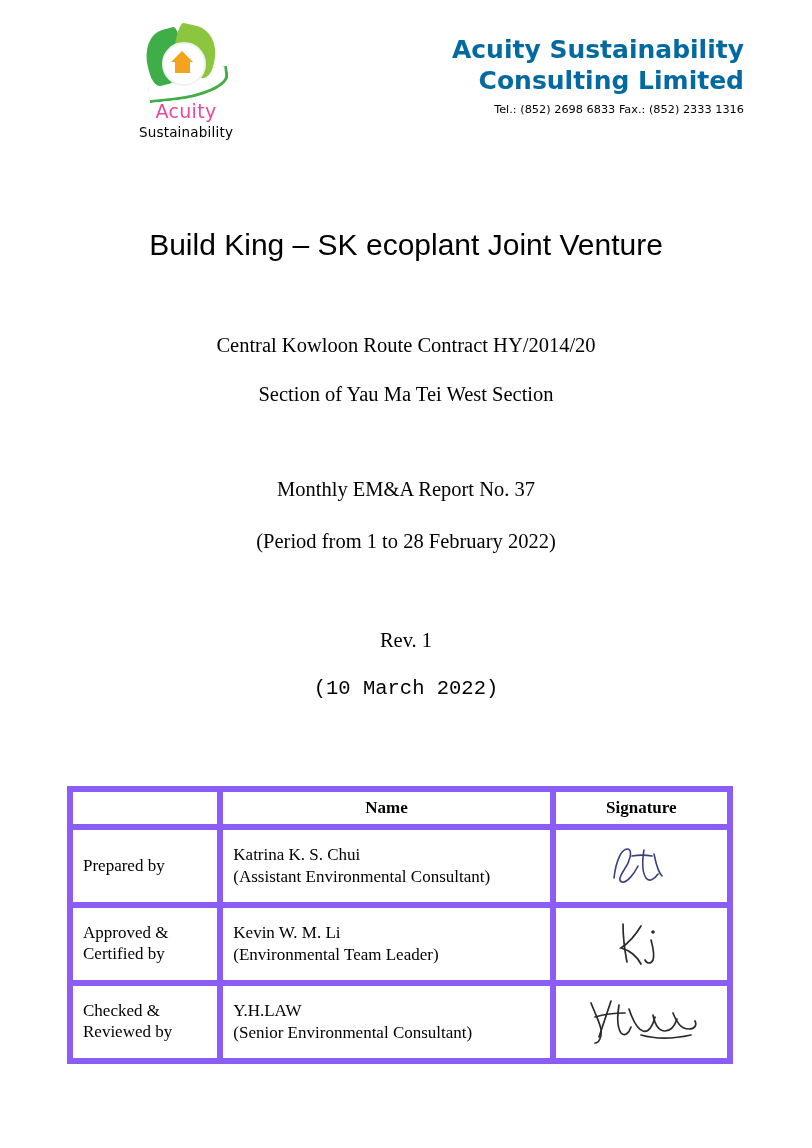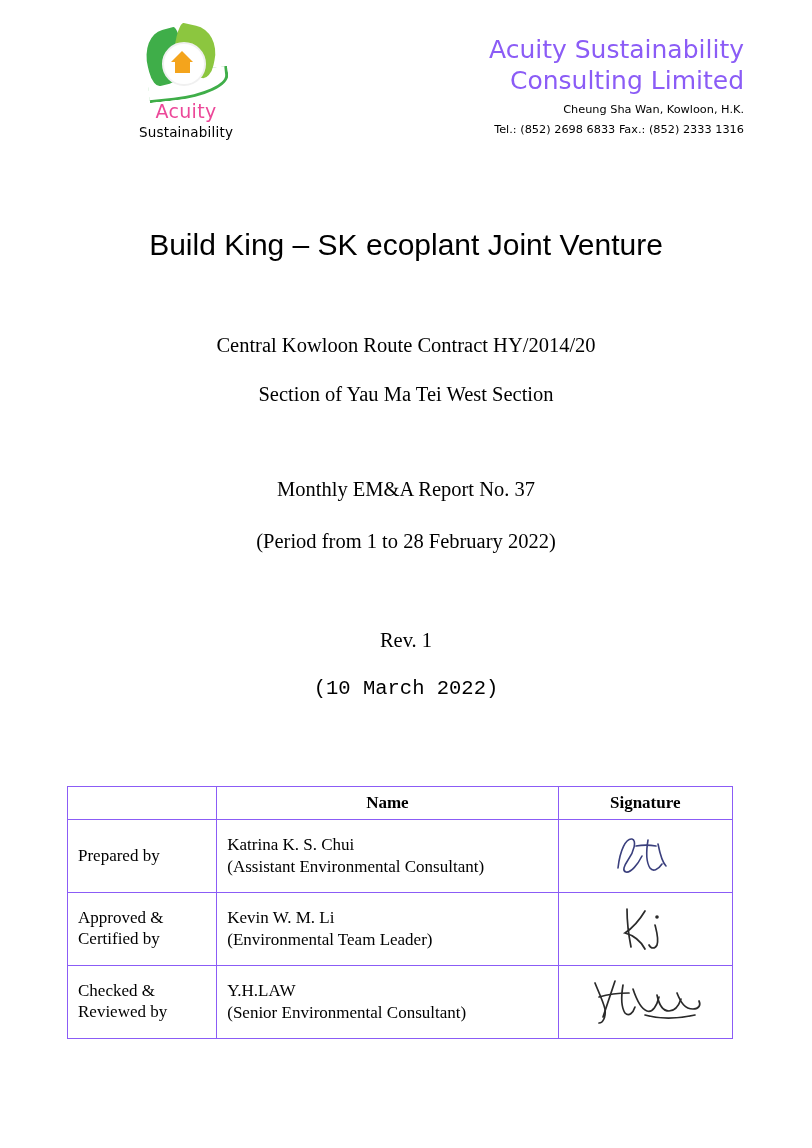--- a/index.html
+++ b/index.html
@@ -124,22 +124,22 @@
 
   .company-block {
     text-align: right;
     padding-top: 8px;
     max-width: 440px;
   }
   .company-name {
     font-family: "DejaVu Sans", sans-serif;
     font-size: 25px;
     line-height: 1.25;
-    color: #8b5cf6;
-    font-weight: 400;
+    color: #0369a1;
+    font-weight: 700;
     text-align: right;
   }
   .company-addr {
     font-family: "DejaVu Sans", sans-serif;
     font-size: 11.3px;
     line-height: 1.38;
     color: #000;
     margin-top: 5px;
   }
 
@@ -172,21 +172,21 @@
   
   .sig-table {
     position: absolute;
     top: 786px;
     left: 67px;
     width: 666px;
     border-collapse: collapse;
     font-size: 17px;
   }
   .sig-table td, .sig-table th {
-    border: 1px solid #8b5cf6;
+    border: 6px solid #8b5cf6;
     padding: 7px 10px;
     vertical-align: middle;
     font-weight: normal;
     text-align: left;
   }
   .sig-table th {
     text-align: center;
     font-weight: bold;
     font-size: 17px;
     padding: 6px 10px;
@@ -220,21 +220,20 @@
         <div class="logo-house-body"></div>
         <div class="logo-swoosh"></div>
       </div>
       <div class="logo-text-acuity">Acuity</div>
       <div class="logo-text-sustainability">Sustainability</div>
     </div>
 
     <div class="company-block">
       <div class="company-name">Acuity Sustainability</div>
       <div class="company-name">Consulting Limited</div>
-      <div class="company-addr">Cheung Sha Wan, Kowloon, H.K.</div>
       <div class="company-addr">Tel.: (852) 2698 6833 Fax.: (852) 2333 1316</div>
     </div>
   </div>
 
   <div class="title-main">Build King – SK ecoplant Joint Venture</div>
 
   <div class="center-lines line-contract">Central Kowloon Route Contract HY/2014/20</div>
   <div class="center-lines line-section">Section of Yau Ma Tei West Section</div>
   <div class="center-lines line-report">Monthly EM&amp;A Report No. 37</div>
   <div class="center-lines line-period">(Period from 1 to 28 February 2022)</div>

